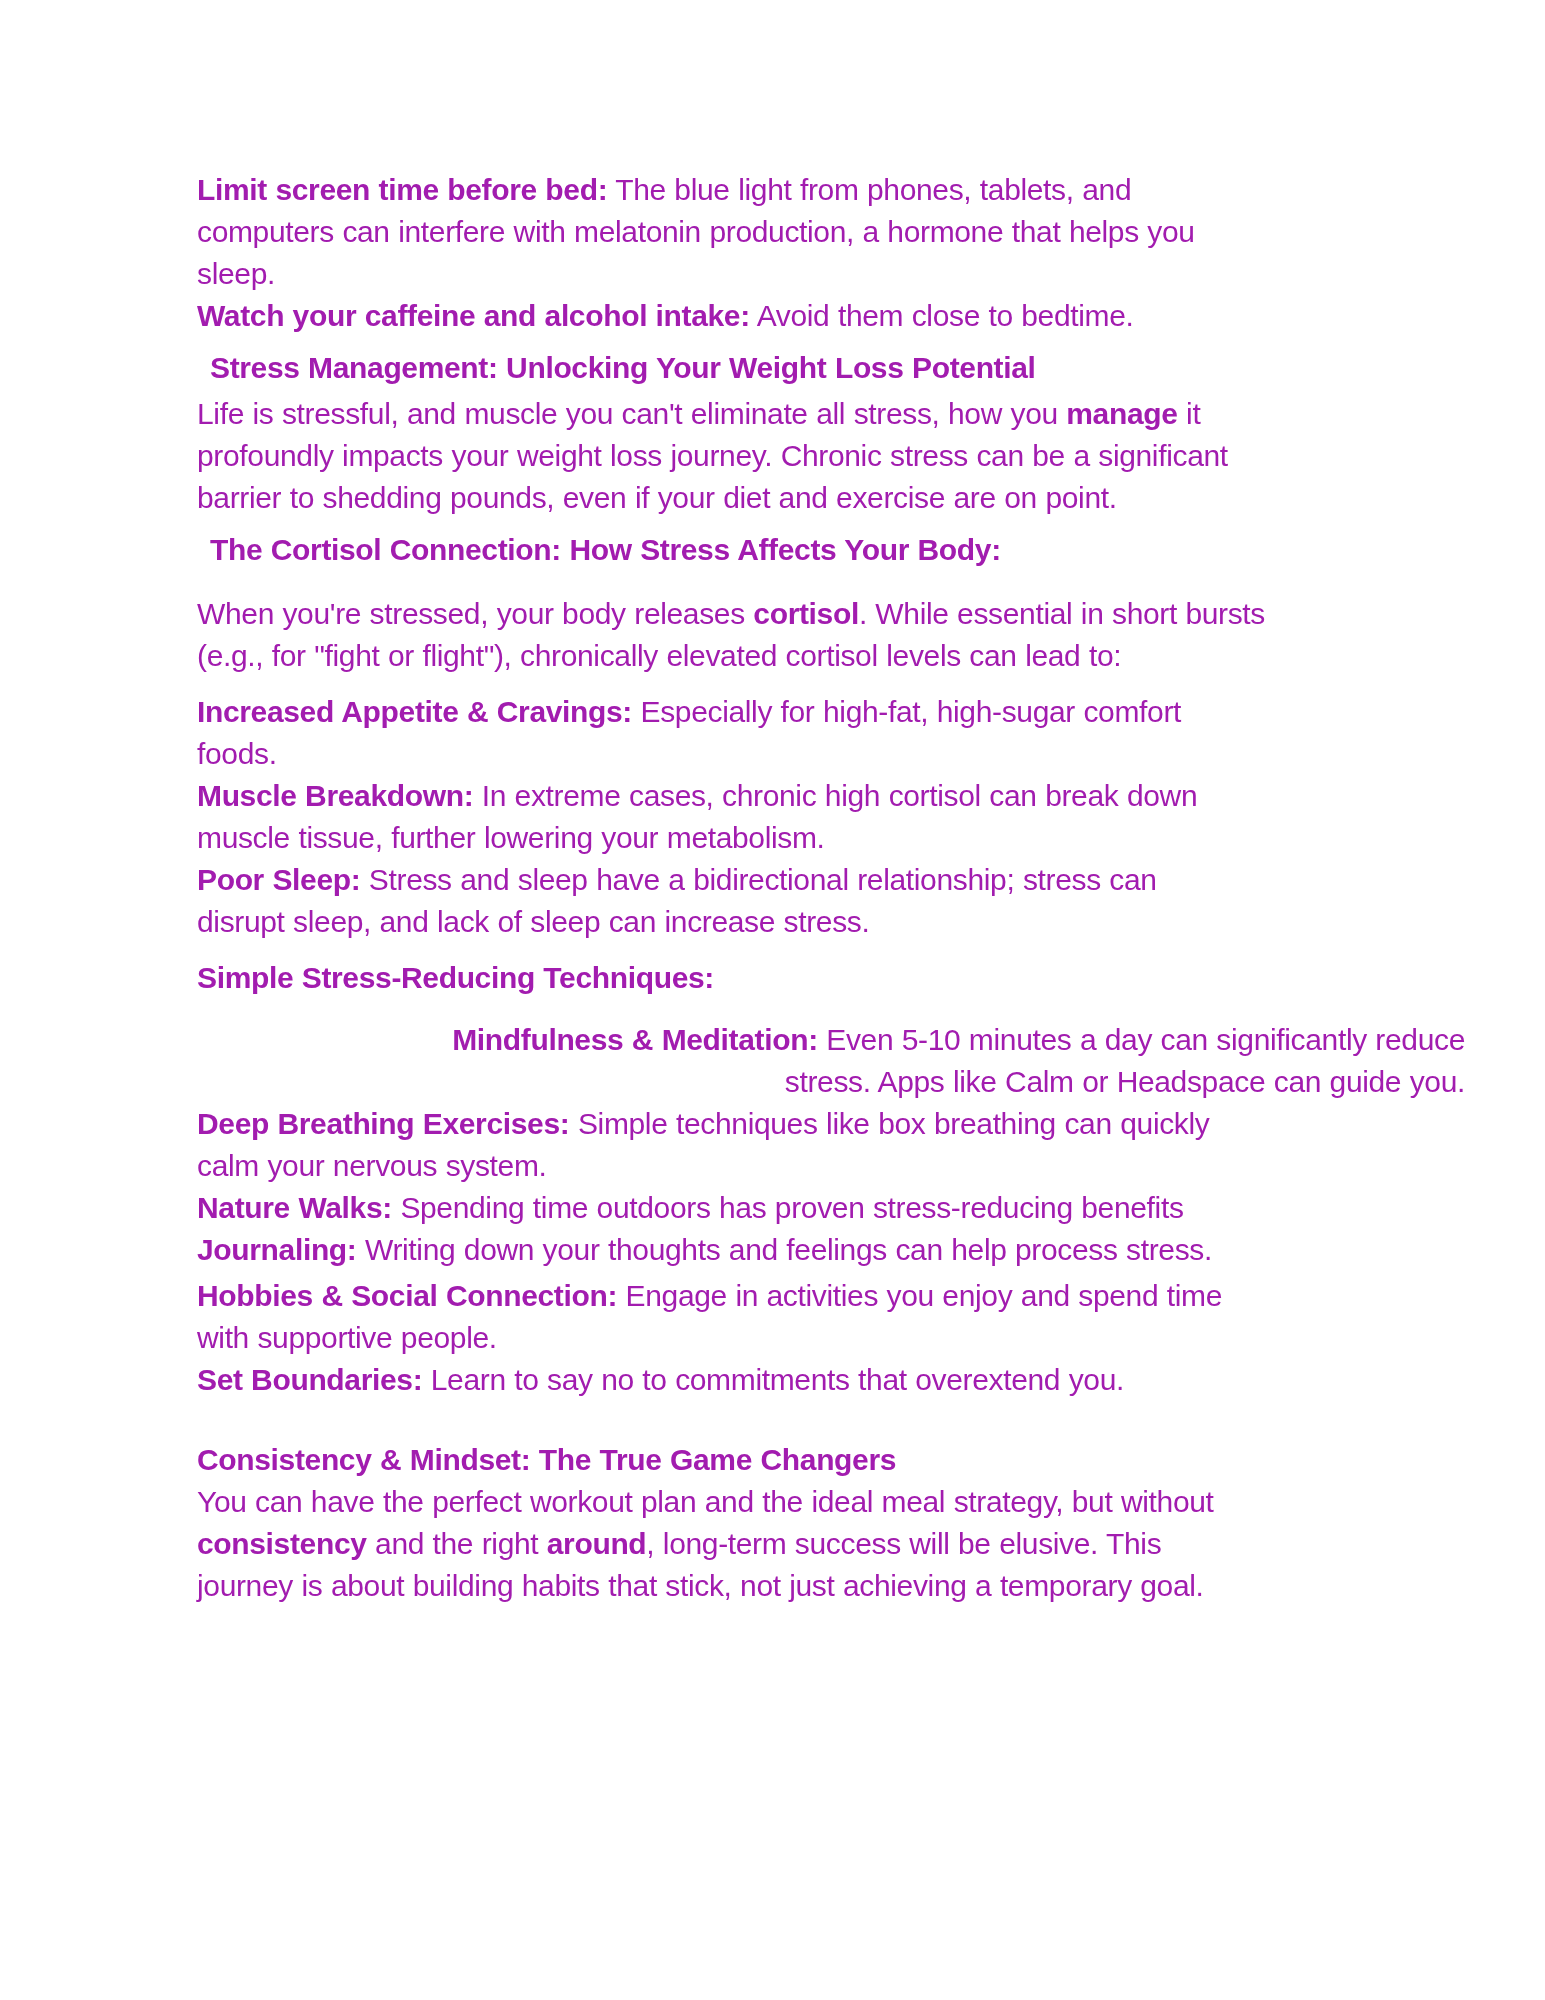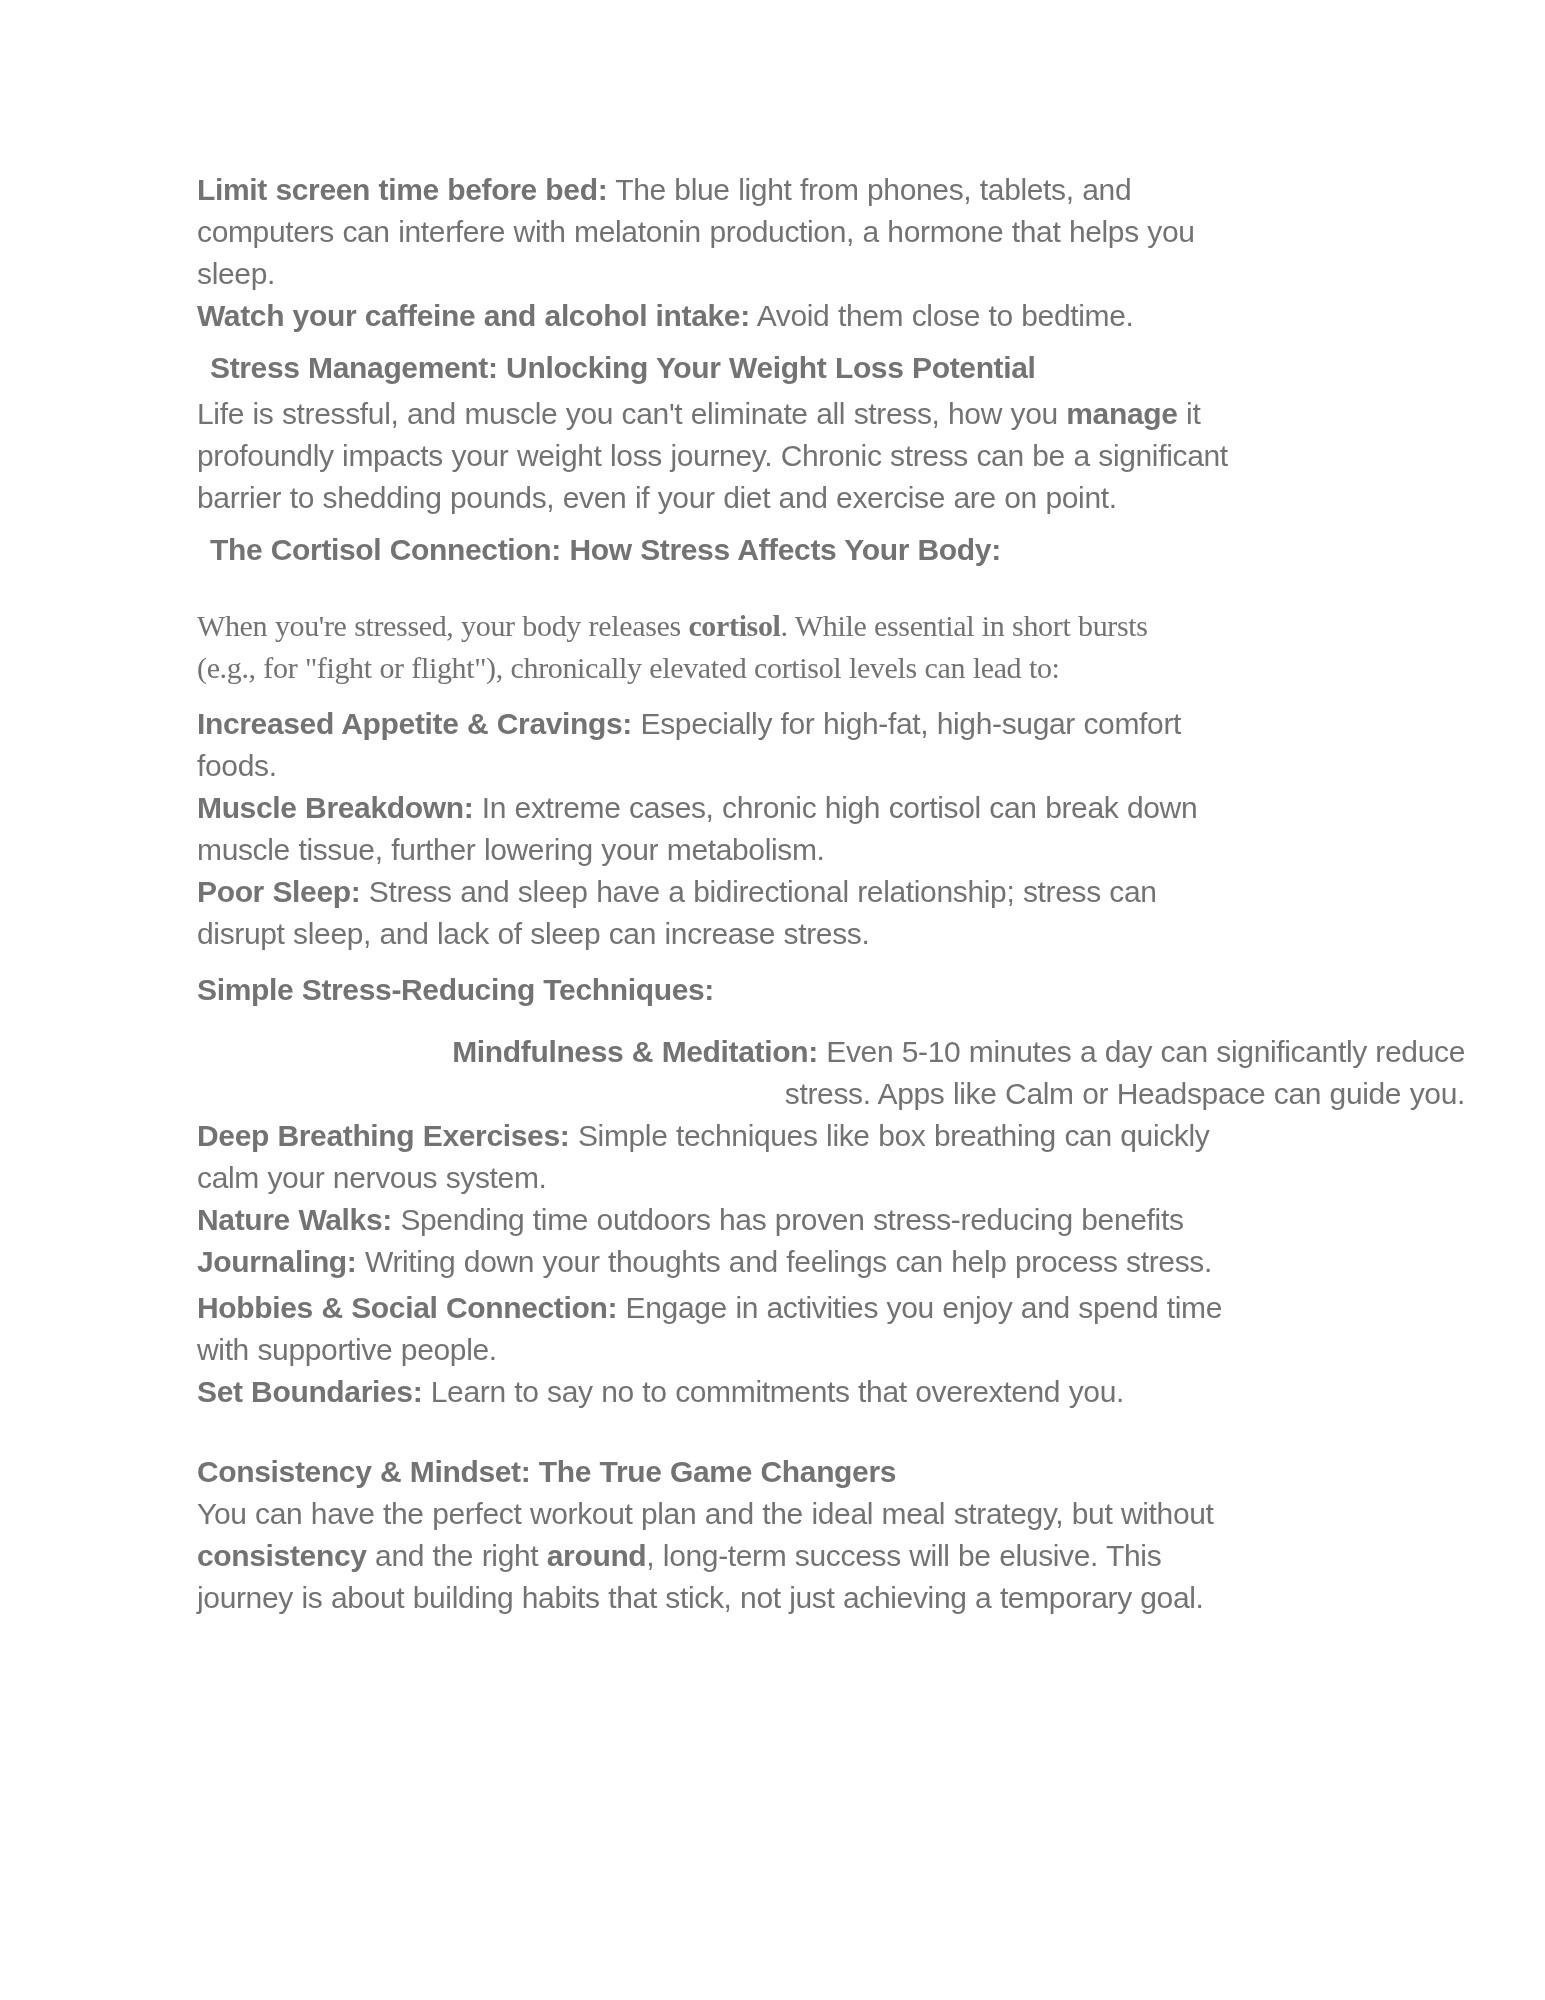--- a/index.html
+++ b/index.html
@@ -33,28 +33,28 @@
     margin: 0;
     word-spacing: 0.5px;
   }
   .block .bold { font-weight: 700; }
   .heading { font-weight: 700; }
   .gap-none { margin-top: 0; }
   .gap-xs   { margin-top: 4px; }
   .gap-sm   { margin-top: 10px; margin-left: 13px; }
   .gap-md   { margin-top: 14px; }
   .gap-lg   { margin-top: 20px; text-align: right; }
-  .gap-xl   { margin-top: 34px; font-family: Liberation Serif, serif; }
+  .gap-xl   { margin-top: 22px; }
   .gap-xxl  { margin-top: 38px; }
 </style>
 </head>
 <body>
 
 <div class="doc-page">
-  <main class="doc-body" style="color: #737373;">
+  <main class="doc-body" style="color: #a21caf;">
       <div class="block gap-none"><span class="bold">Limit screen time before bed:</span><span> The blue light from phones, tablets, and
 computers can interfere with melatonin production, a hormone that helps you
 sleep.</span></div>
       <div class="block gap-none"><span class="bold">Watch your caffeine and alcohol intake:</span><span> Avoid them close to bedtime.</span></div>
       <div class="block gap-sm heading"><span class="bold">Stress Management: Unlocking Your Weight Loss Potential</span></div>
       <div class="block gap-xs"><span>Life is stressful, and muscle you can't eliminate all stress, how you </span><span class="bold">manage</span><span> it
 profoundly impacts your weight loss journey. Chronic stress can be a significant
 barrier to shedding pounds, even if your diet and exercise are on point.</span></div>
       <div class="block gap-sm heading"><span class="bold">The Cortisol Connection: How Stress Affects Your Body:</span></div>
       <div class="block gap-xl"><span>When you're stressed, your body releases </span><span class="bold">cortisol</span><span>. While essential in short bursts

